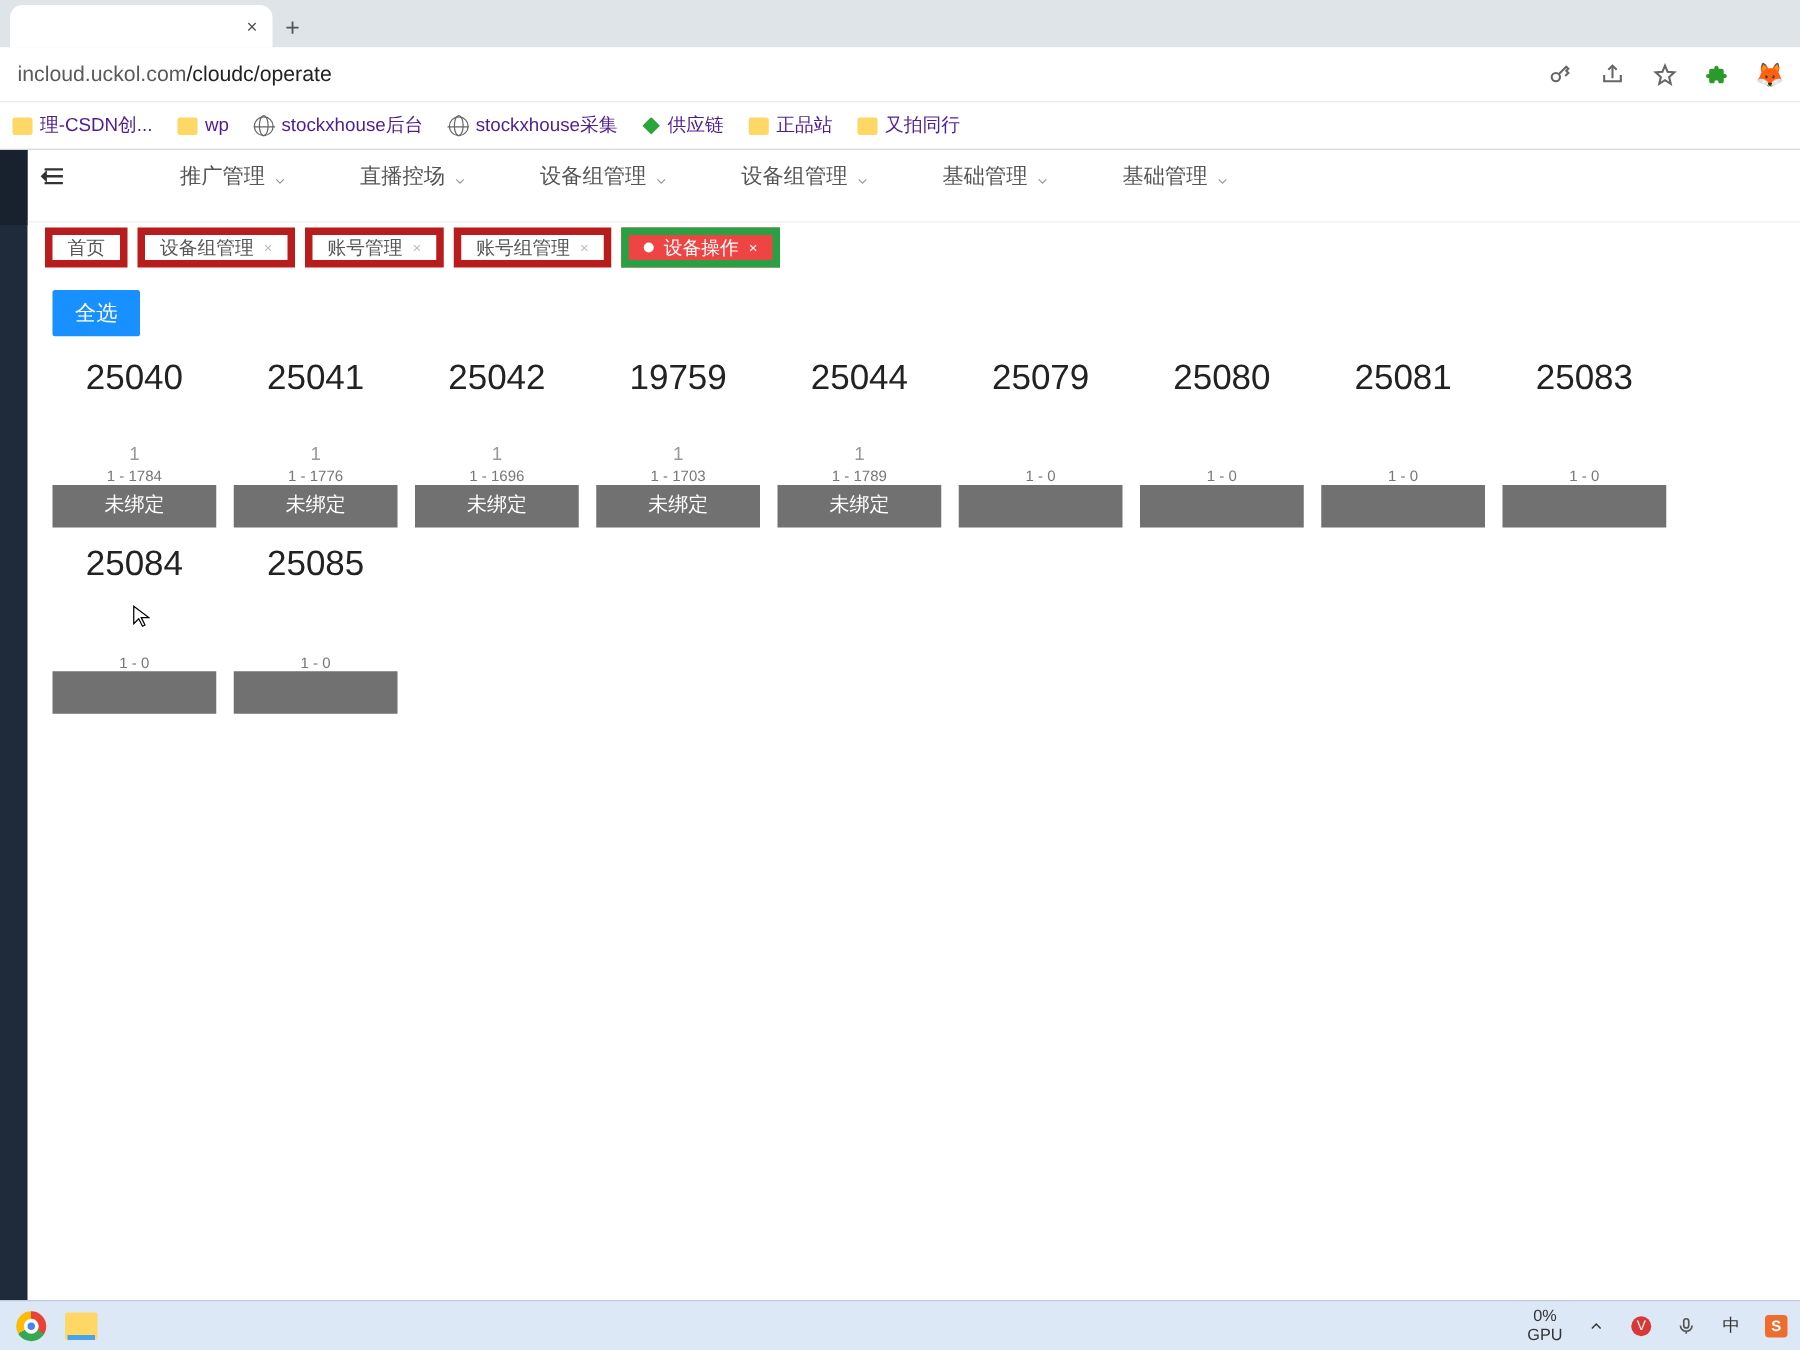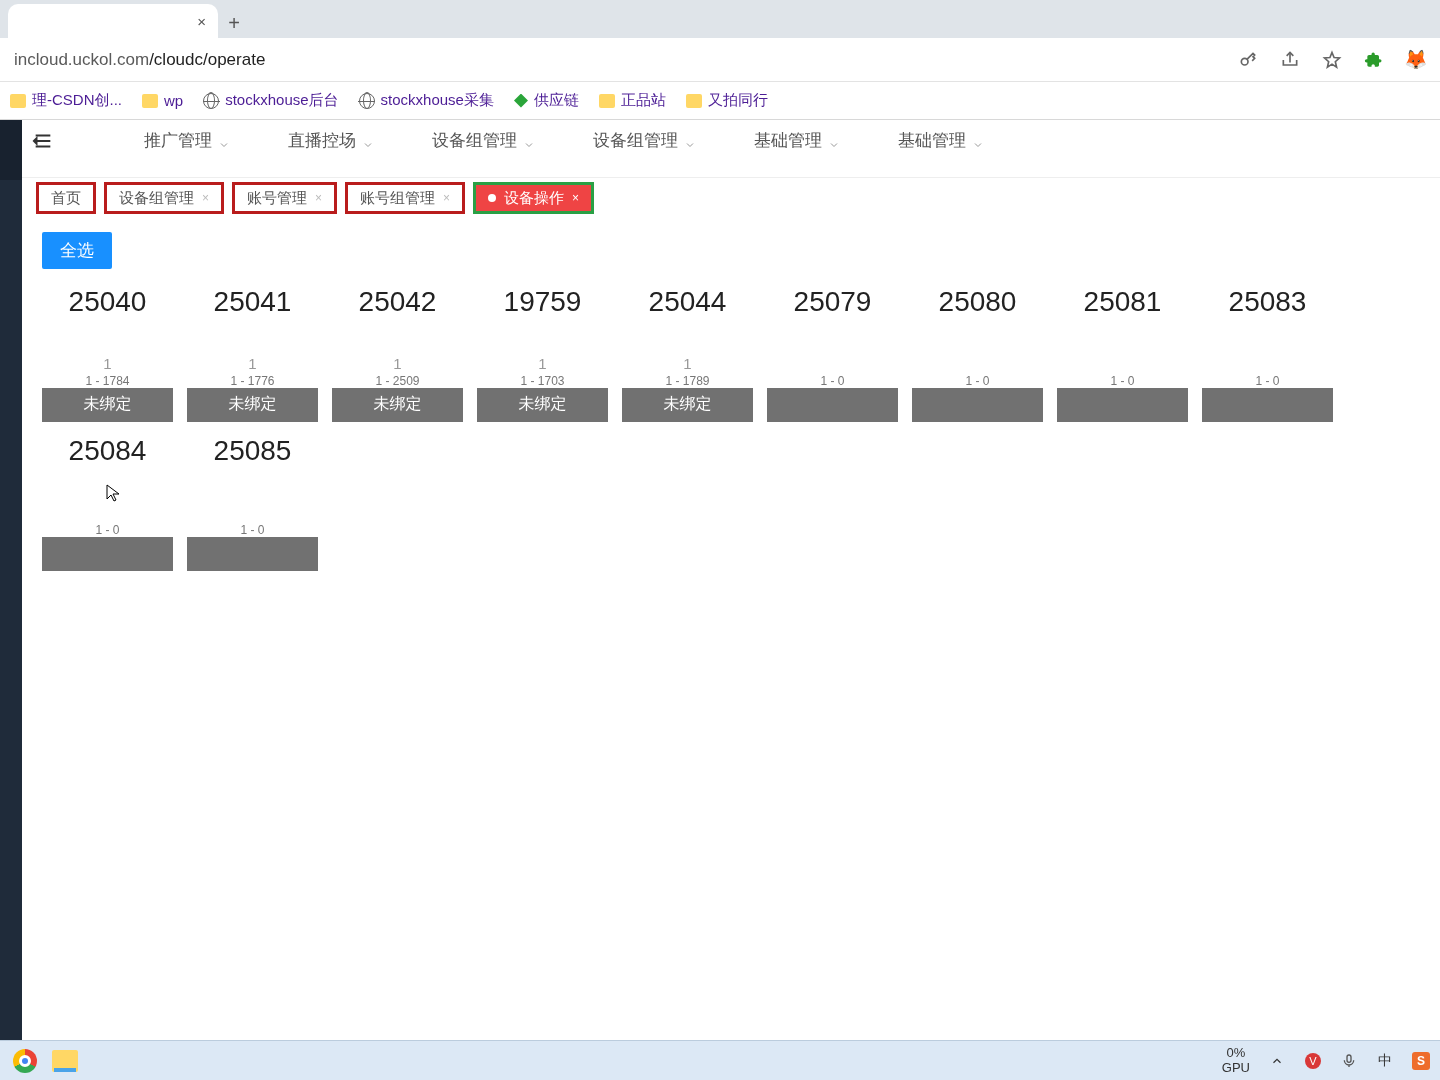--- a/index.html
+++ b/index.html
@@ -39,21 +39,21 @@
 
 .topnav { height: 58px; display: flex; align-items: center; padding: 0 14px 16px 6px; gap: 46px; border-bottom: 1px solid #eee; }
 .menu-toggle { width: 30px; height: 30px; display: flex; align-items: center; justify-content: center; cursor: pointer; }
 .menu-toggle svg { width: 22px; height: 22px; }
 .nav-item { display: flex; align-items: center; gap: 6px; color: #555; font-size: 17px; cursor: pointer; }
 .nav-item .chev { width: 10px; height: 10px; }
 .nav-item .chev svg { width: 12px; height: 12px; stroke: #999; }
 
 
 .pagetabs { height: 40px; display: flex; align-items: center; padding: 0 14px; gap: 8px; }
-.ptab { height: 32px; border: 3px solid #b91c1c; background: #fff; padding: 0 12px; display: flex; align-items: center; gap: 8px; font-size: 15px; color: #555; cursor: pointer; }
+.ptab { height: 32px; border: 6px solid #b91c1c; background: #fff; padding: 0 12px; display: flex; align-items: center; gap: 8px; font-size: 15px; color: #555; cursor: pointer; }
 .ptab .x { color: #bbb; font-size: 12px; }
 .ptab.active { background: #ef4444; border-color: #2aa045; color: #fff; }
 .ptab.active .dot { width: 8px; height: 8px; background: #fff; border-radius: 50%; }
 .ptab.active .x { color: #fff; }
 
 
 .content { flex: 1; padding: 14px 0 14px 20px; overflow: hidden; }
 .selectall { display: inline-block; background: #1890ff; color: #fff; font-size: 17px; padding: 7px 18px; cursor: pointer; border-radius: 2px; }
 .grid { margin-top: 18px; display: flex; flex-wrap: wrap; gap: 14px 14px; }
 .card { width: 131px; display: flex; flex-direction: column; cursor: pointer; justify-content: flex-end; }
@@ -241,21 +241,21 @@
             <div class="card-mid">
               <div class="card-count">1</div>
               <div class="card-range">1 - 1776</div>
             </div>
             <div class="card-status">未绑定</div>
           </div>
           <div class="card">
             <div class="card-id">25042</div>
             <div class="card-mid">
               <div class="card-count">1</div>
-              <div class="card-range">1 - 2509</div>
+              <div class="card-range">1 - 1696</div>
             </div>
             <div class="card-status">未绑定</div>
           </div>
           <div class="card">
             <div class="card-id">19759</div>
             <div class="card-mid">
               <div class="card-count">1</div>
               <div class="card-range">1 - 1703</div>
             </div>
             <div class="card-status">未绑定</div>

